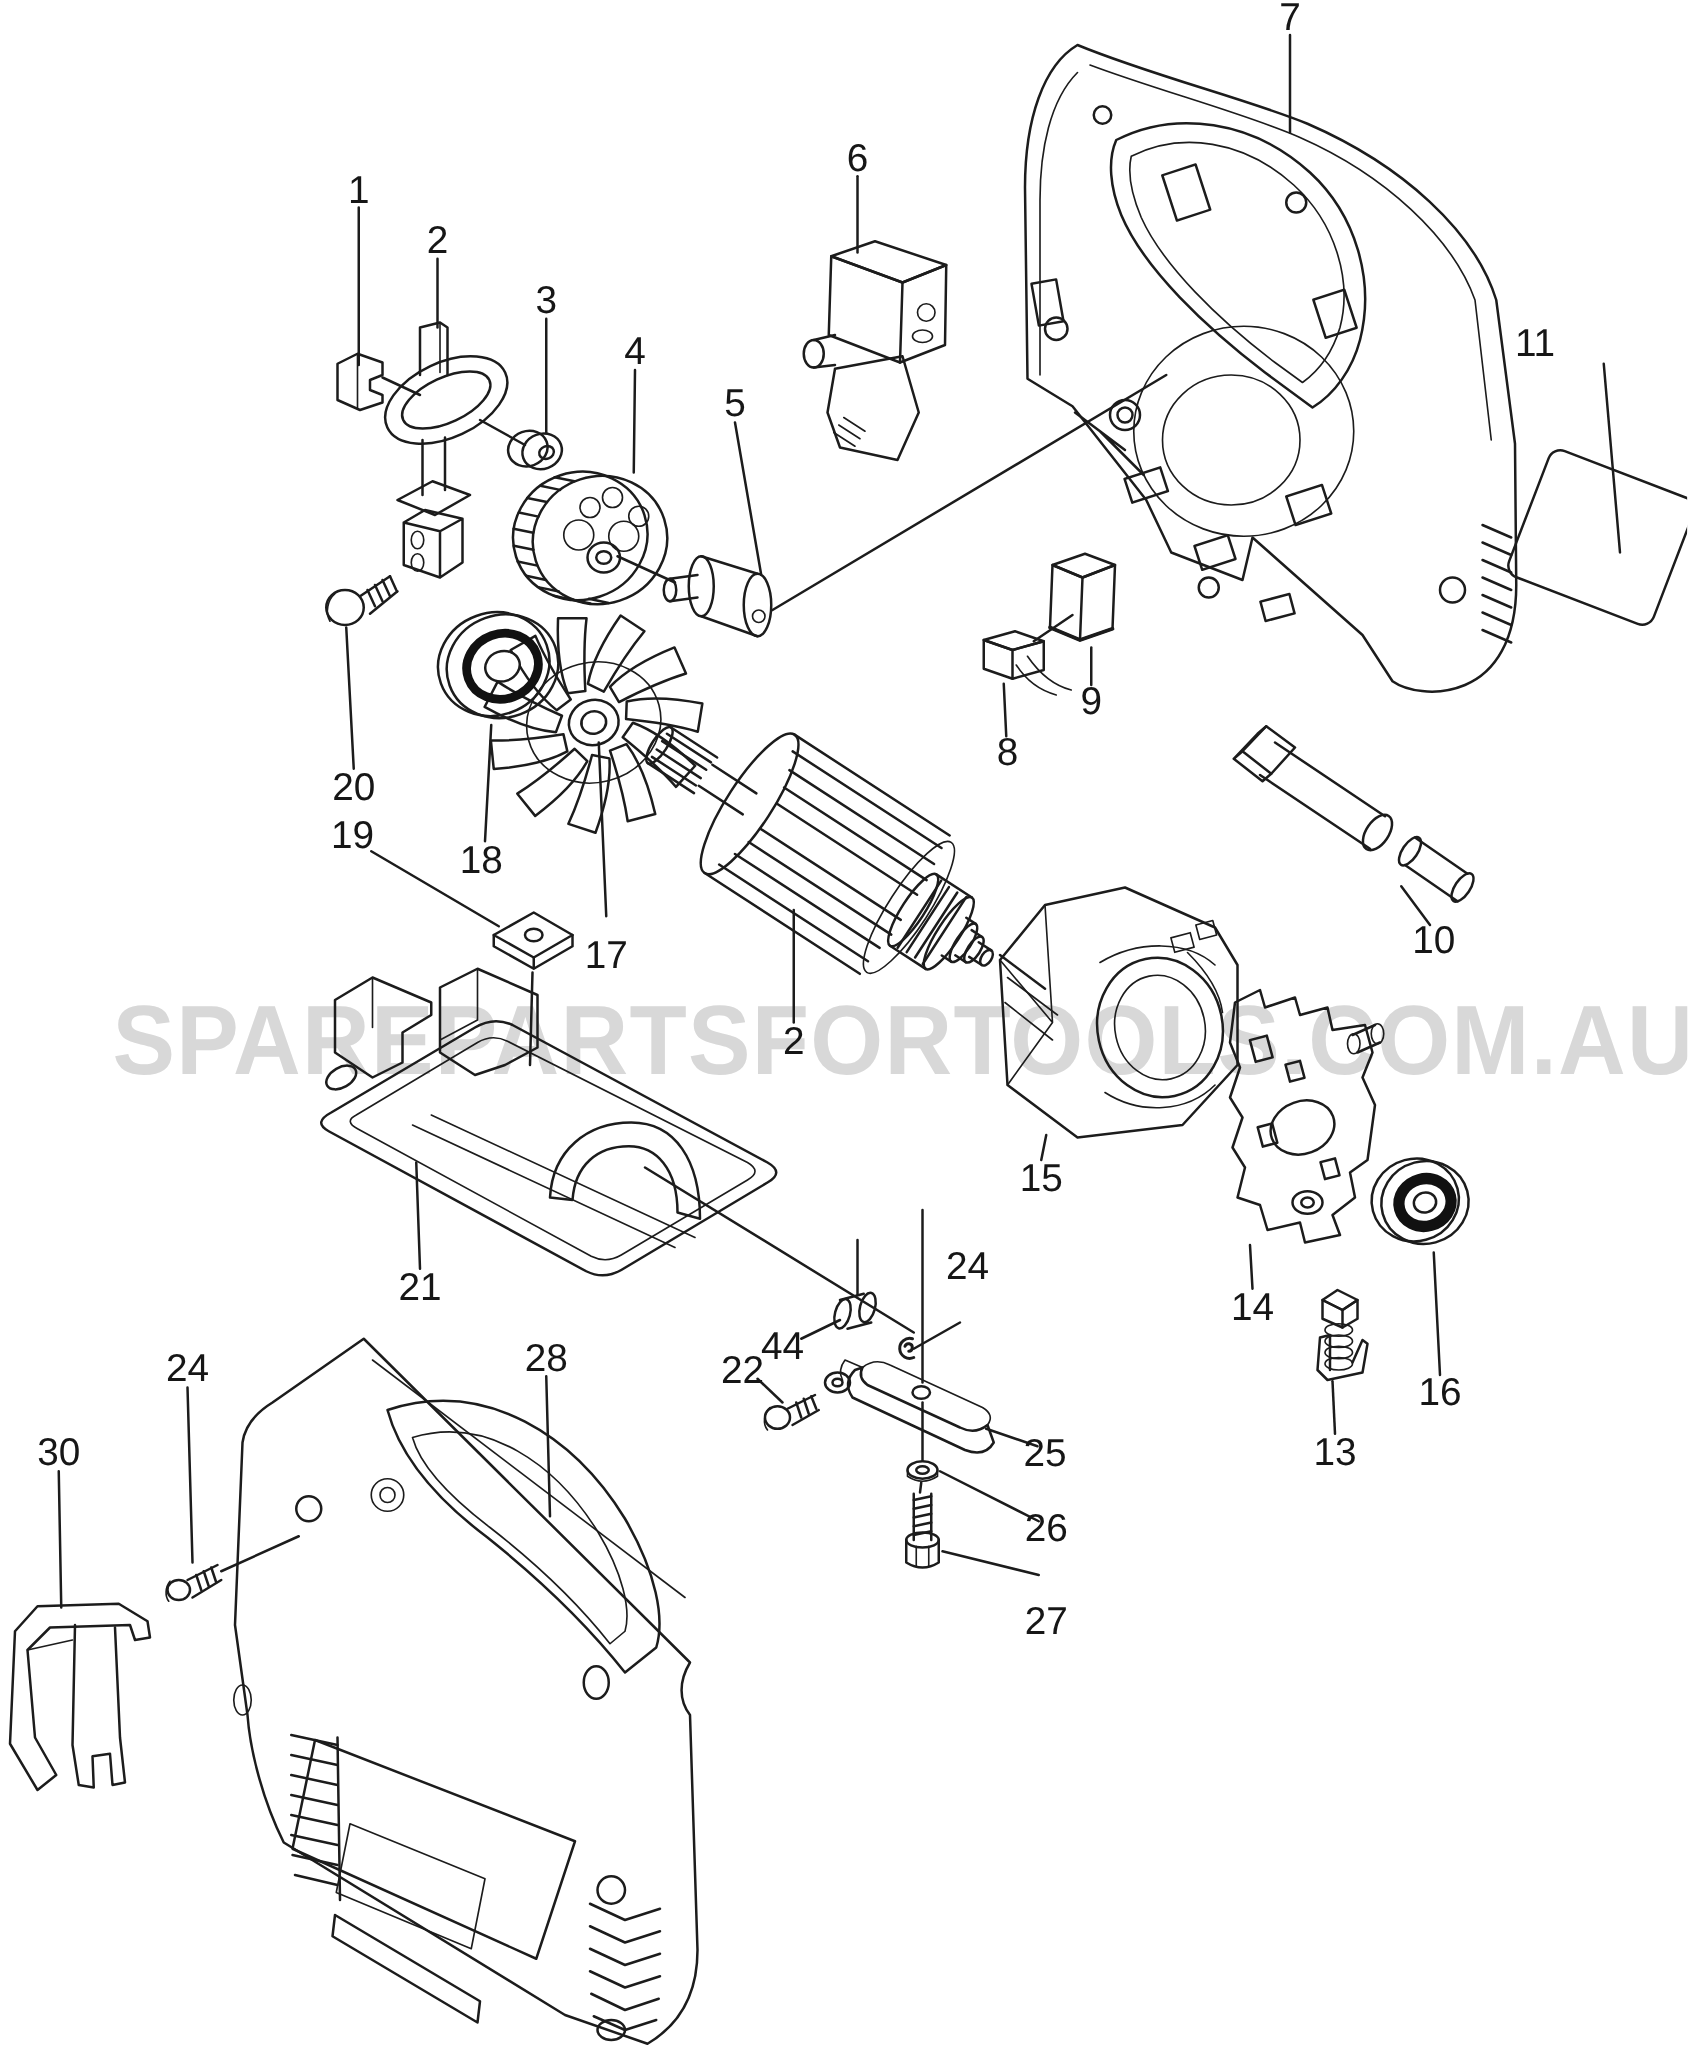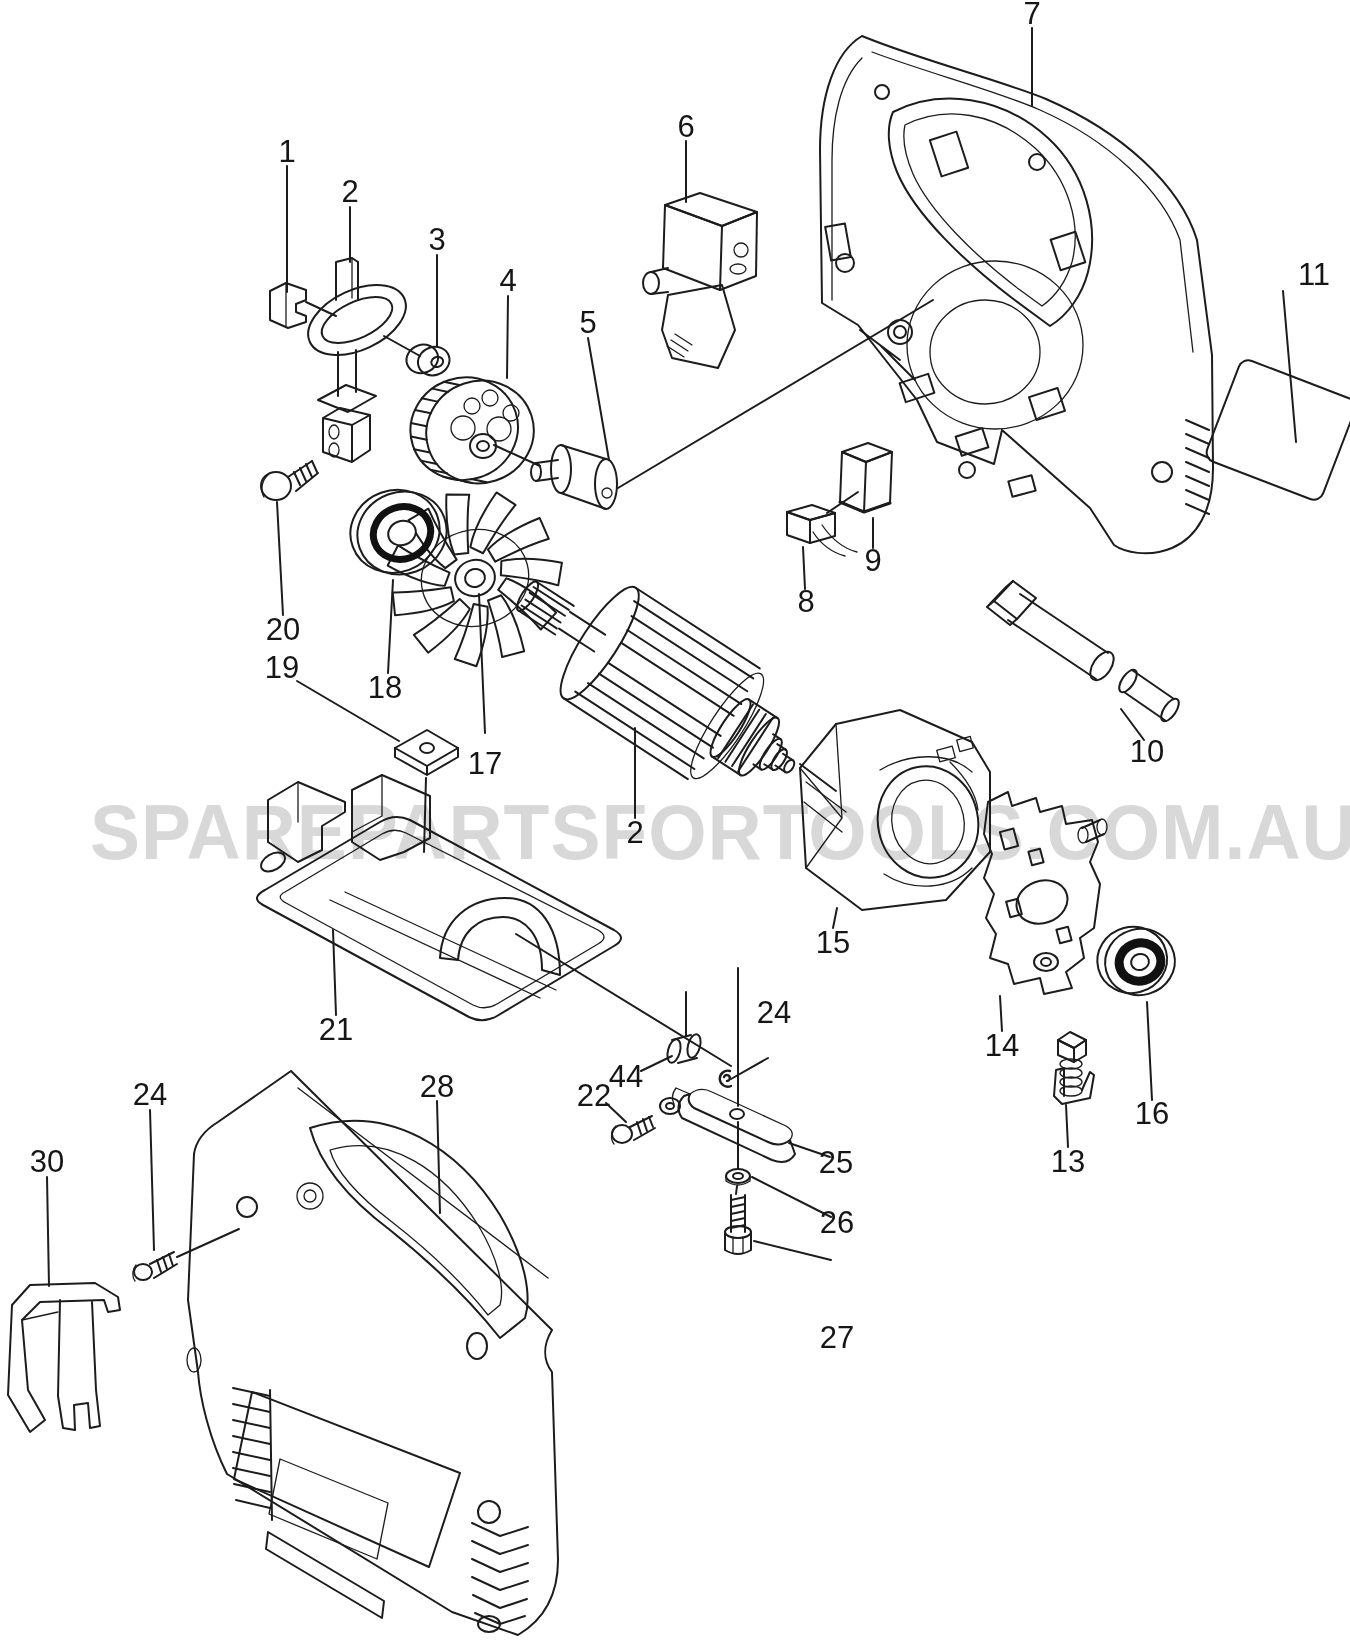--- a/index.html
+++ b/index.html
@@ -488,33 +488,33 @@
   <div class="plabel" style="left:287px;top:152px">1</div>
   <div class="plabel" style="left:350px;top:192px">2</div>
   <div class="plabel" style="left:437px;top:240px">3</div>
   <div class="plabel" style="left:508px;top:281px">4</div>
   <div class="plabel" style="left:588px;top:323px">5</div>
   <div class="plabel" style="left:686px;top:127px">6</div>
   <div class="plabel" style="left:1032px;top:14px">7</div>
   <div class="plabel" style="left:806px;top:602px">8</div>
   <div class="plabel" style="left:873px;top:561px">9</div>
   <div class="plabel" style="left:1147px;top:752px">10</div>
-  <div class="plabel" style="left:1314px;top:275px">11</div>
+  <div class="plabel" style="left:1228px;top:275px">11</div>
   <div class="plabel" style="left:1152px;top:1114px">16</div>
   <div class="plabel" style="left:1068px;top:1162px">13</div>
   <div class="plabel" style="left:1002px;top:1046px">14</div>
   <div class="plabel" style="left:833px;top:943px">15</div>
   <div class="plabel" style="left:635px;top:833px">2</div>
   <div class="plabel" style="left:485px;top:764px">17</div>
   <div class="plabel" style="left:385px;top:688px">18</div>
   <div class="plabel" style="left:282px;top:668px">19</div>
   <div class="plabel" style="left:283px;top:630px">20</div>
   <div class="plabel" style="left:336px;top:1030px">21</div>
   <div class="plabel" style="left:594px;top:1096px">22</div>
   <div class="plabel" style="left:626px;top:1077px">44</div>
   <div class="plabel" style="left:774px;top:1013px">24</div>
   <div class="plabel" style="left:836px;top:1163px">25</div>
   <div class="plabel" style="left:837px;top:1223px">26</div>
-  <div class="plabel" style="left:837px;top:1338px">27</div>
+  <div class="plabel" style="left:837px;top:1297px">27</div>
   <div class="plabel" style="left:437px;top:1087px">28</div>
   <div class="plabel" style="left:150px;top:1095px">24</div>
   <div class="plabel" style="left:47px;top:1162px">30</div>
 </div>
 
 </body></html>

